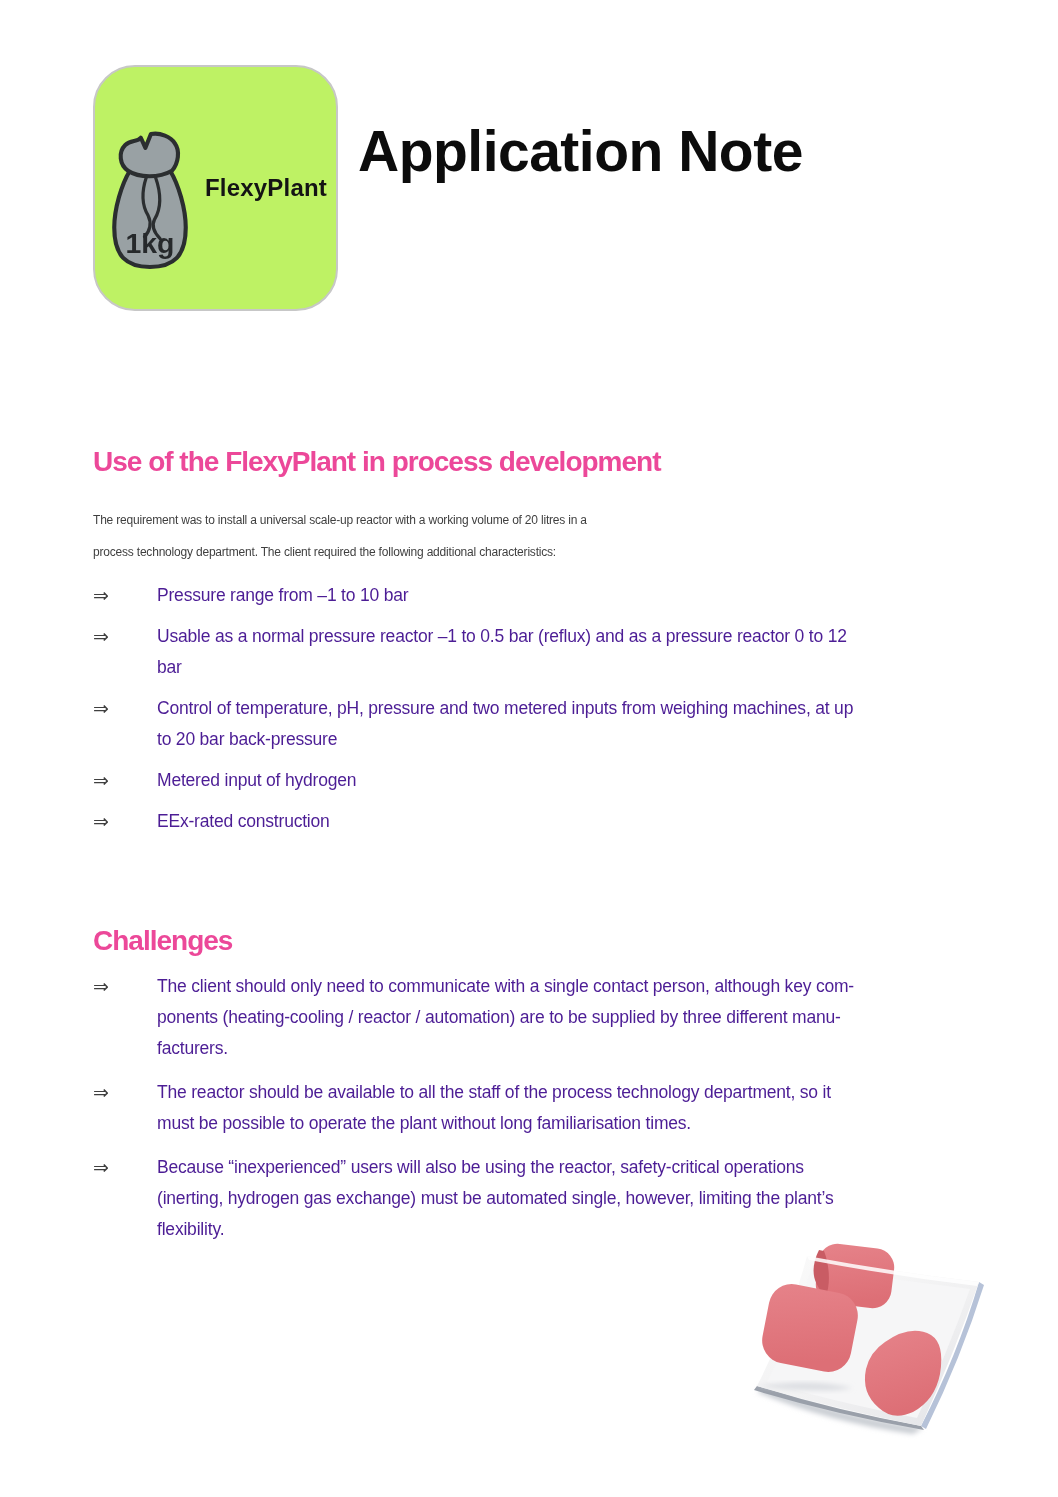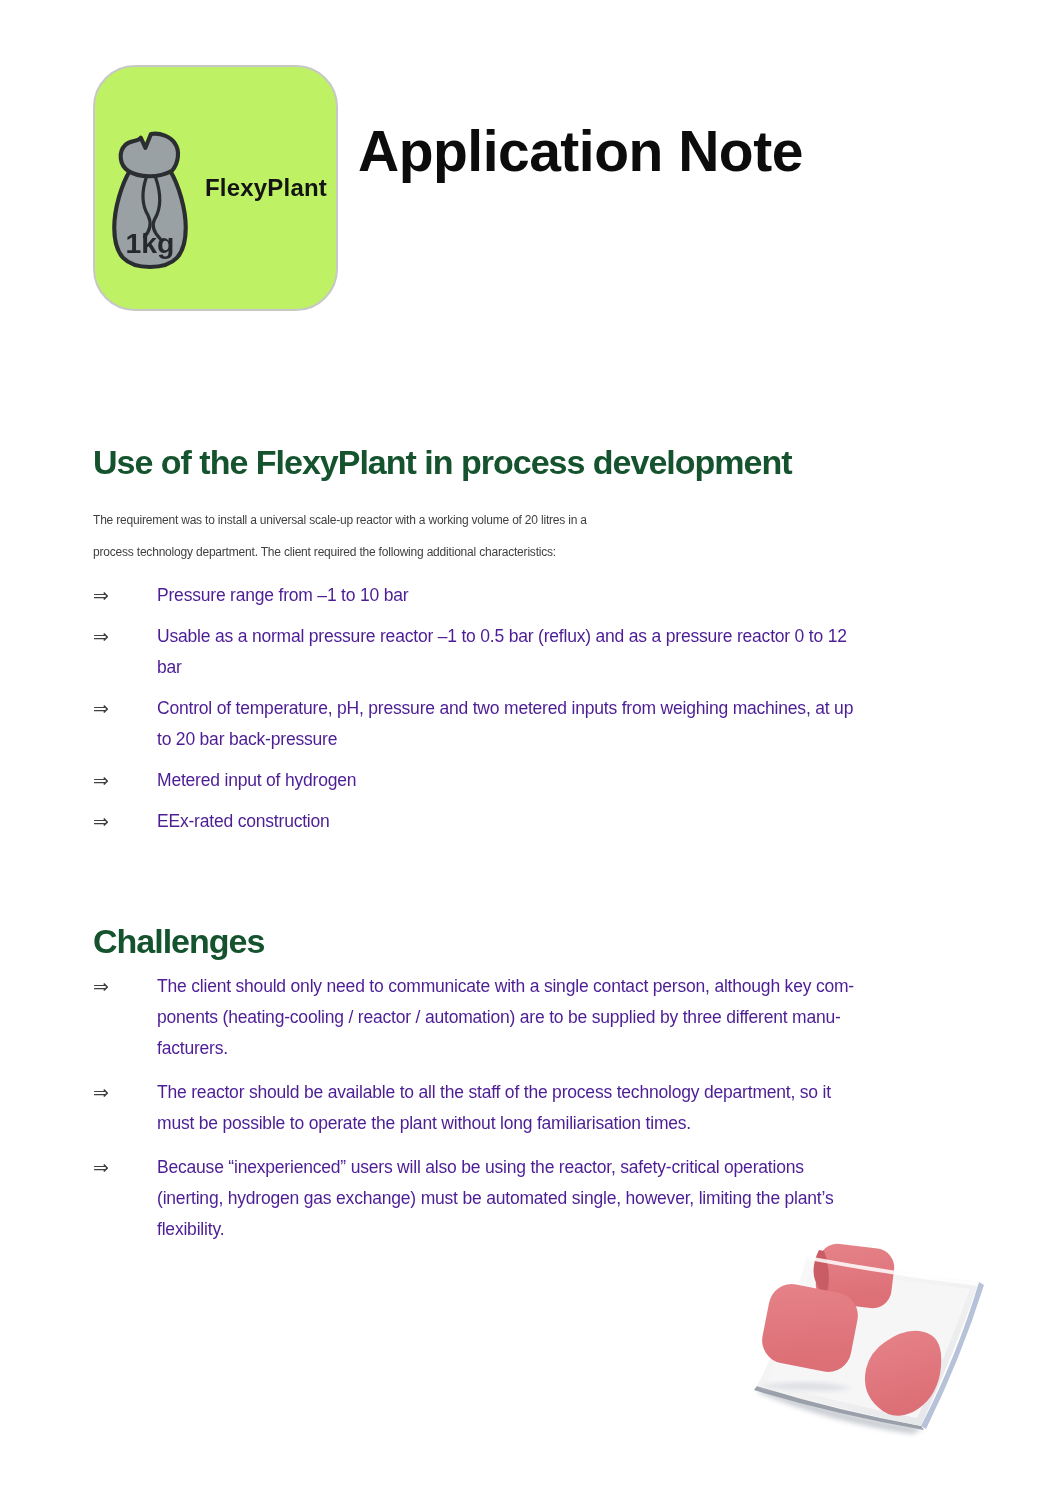--- a/index.html
+++ b/index.html
@@ -47,24 +47,24 @@
     white-space: nowrap;
   }
 
   
   .content {
     position: absolute;
     left: 93px; top: 444px;
     width: 872px;
   }
   h2.section-heading {
-    font-size: 34px;
+    font-size: 28px;
     font-weight: 700;
     letter-spacing: -1px;
-    color: #14532d;
+    color: #ec4899;
     line-height: 36px;
   }
   .intro {
     margin-top: 24px;
     font-size: 12px;
     letter-spacing: -0.2px;
     line-height: 32px;
     color: #3f3f3f;
   }
   .lines { white-space: pre-line; }

